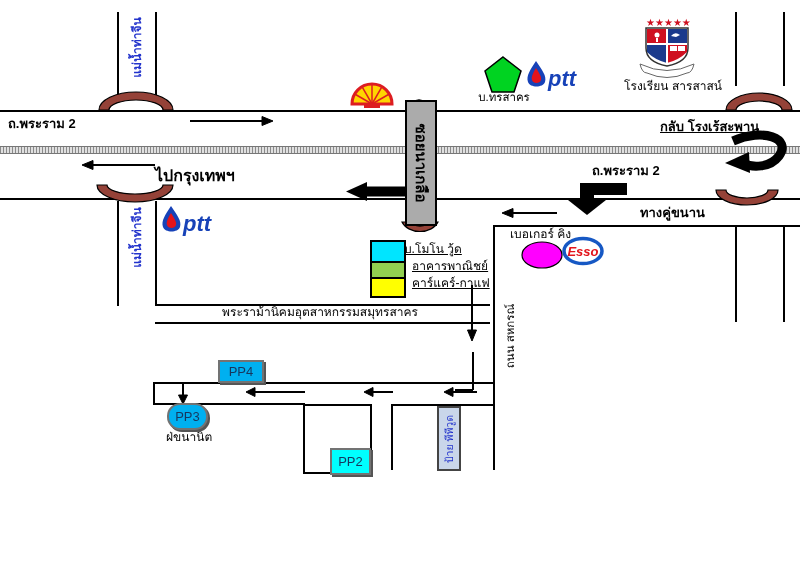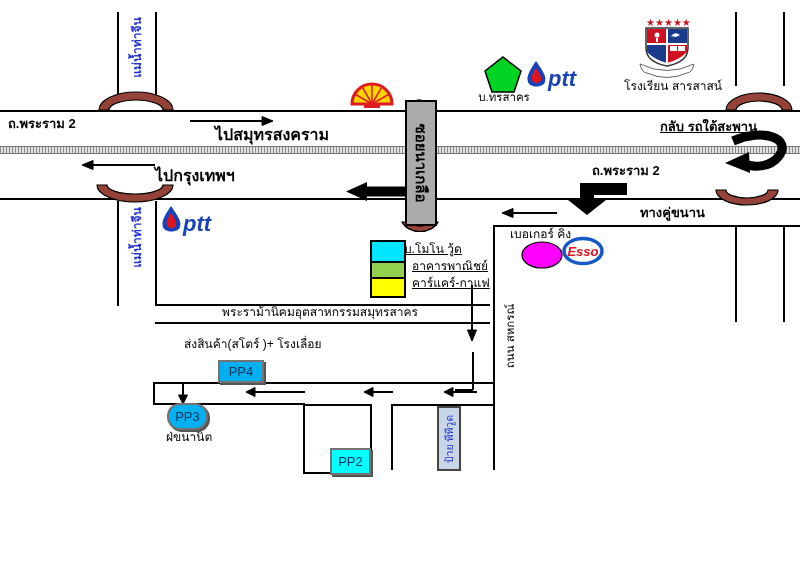--- a/index.html
+++ b/index.html
@@ -179,30 +179,28 @@
     <span class="blue b" style="font-size:12px;">แม่น้ำท่าจีน</span>
   </div>
   <div class="rot-ccw" style="left:101px;top:230px;width:70px;height:14px;">
     <span class="blue b" style="font-size:12px;">แม่น้ำท่าจีน</span>
   </div>
   <div class="rot-ccw" style="left:470px;top:328px;width:80px;height:16px;">
     <span style="font-size:11.5px;">ถนน สหกรณ์</span>
   </div>
 
   <div class="lbl b" style="left:8px;top:117px;font-size:13px;">ถ.พระราม 2</div>
-  <div class="lbl b" style="left:215px;top:126px;font-size:16px;">ไปสมุทรสงคราม</div>
   <div class="lbl b" style="left:155px;top:167px;font-size:16px;">ไปกรุงเทพฯ</div>
   <div class="lbl b" style="left:592px;top:164px;font-size:13px;">ถ.พระราม 2</div>
   <div class="lbl b" style="left:640px;top:206px;font-size:13px;">ทางคู่ขนาน</div>
-  <div class="lbl b u" style="left:660px;top:120px;font-size:13px;">กลับ รถใต้สะพาน</div>
+  <div class="lbl b u" style="left:660px;top:120px;font-size:13px;">กลับ โรงเร้สะพาน</div>
   <div class="lbl" style="left:618px;top:80px;width:110px;text-align:center;font-size:12px;">โรงเรียน สารสาสน์</div>
   <div class="lbl" style="left:474px;top:91px;width:60px;text-align:center;font-size:11.5px;">บ.ทรสาคร</div>
   <div class="lbl" style="left:510px;top:228px;font-size:12px;">เบอเกอร์ คิง</div>
   <div class="lbl" style="left:160px;top:306px;width:320px;text-align:center;font-size:12px;">พระราม้านิคมอุตสาหกรรมสมุทรสาคร</div>
-  <div class="lbl" style="left:184px;top:338px;font-size:12px;">ส่งสินค้า(สโตร์ )+ โรงเลื่อย</div>
   <div class="lbl" style="left:166px;top:431px;font-size:12px;">ฝ่ขนานิต</div>
 
   <div class="legendbox" style="top:240px;height:21px;background:#00e5ff;display:flex;align-items:center;justify-content:center;">
     <span style="font-size:12px;margin-top:28px;">PP5</span>
   </div>
   <div class="legendbox" style="top:261px;height:16px;background:#92d050;"></div>
   <div class="legendbox" style="top:277px;height:17px;background:#ffff00;"></div>
   <div class="lbl u" style="left:404px;top:243px;font-size:12px;">บ.โมโน วู้ด</div>
   <div class="lbl u" style="left:412px;top:260px;font-size:12px;">อาคารพาณิชย์</div>
   <div class="lbl u" style="left:412px;top:277px;font-size:12px;">คาร์แคร์-กาแฟ</div>

